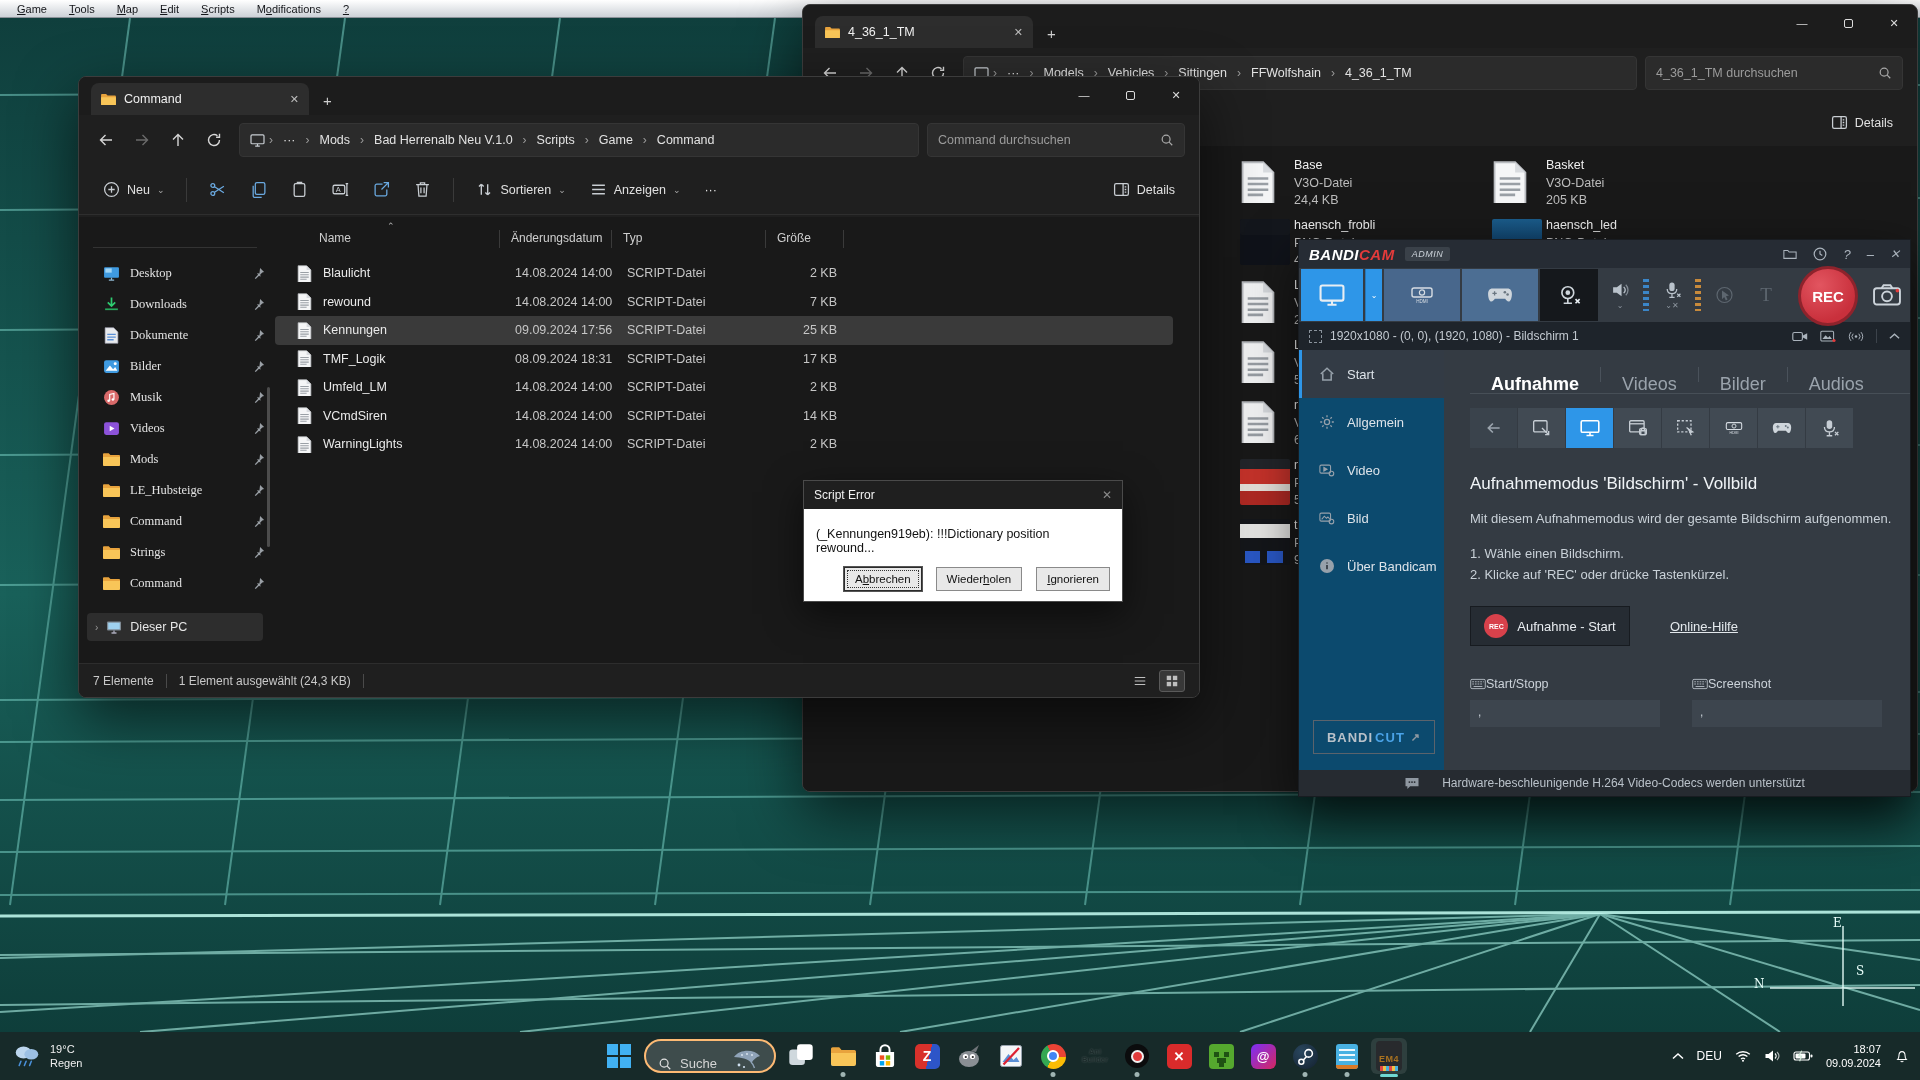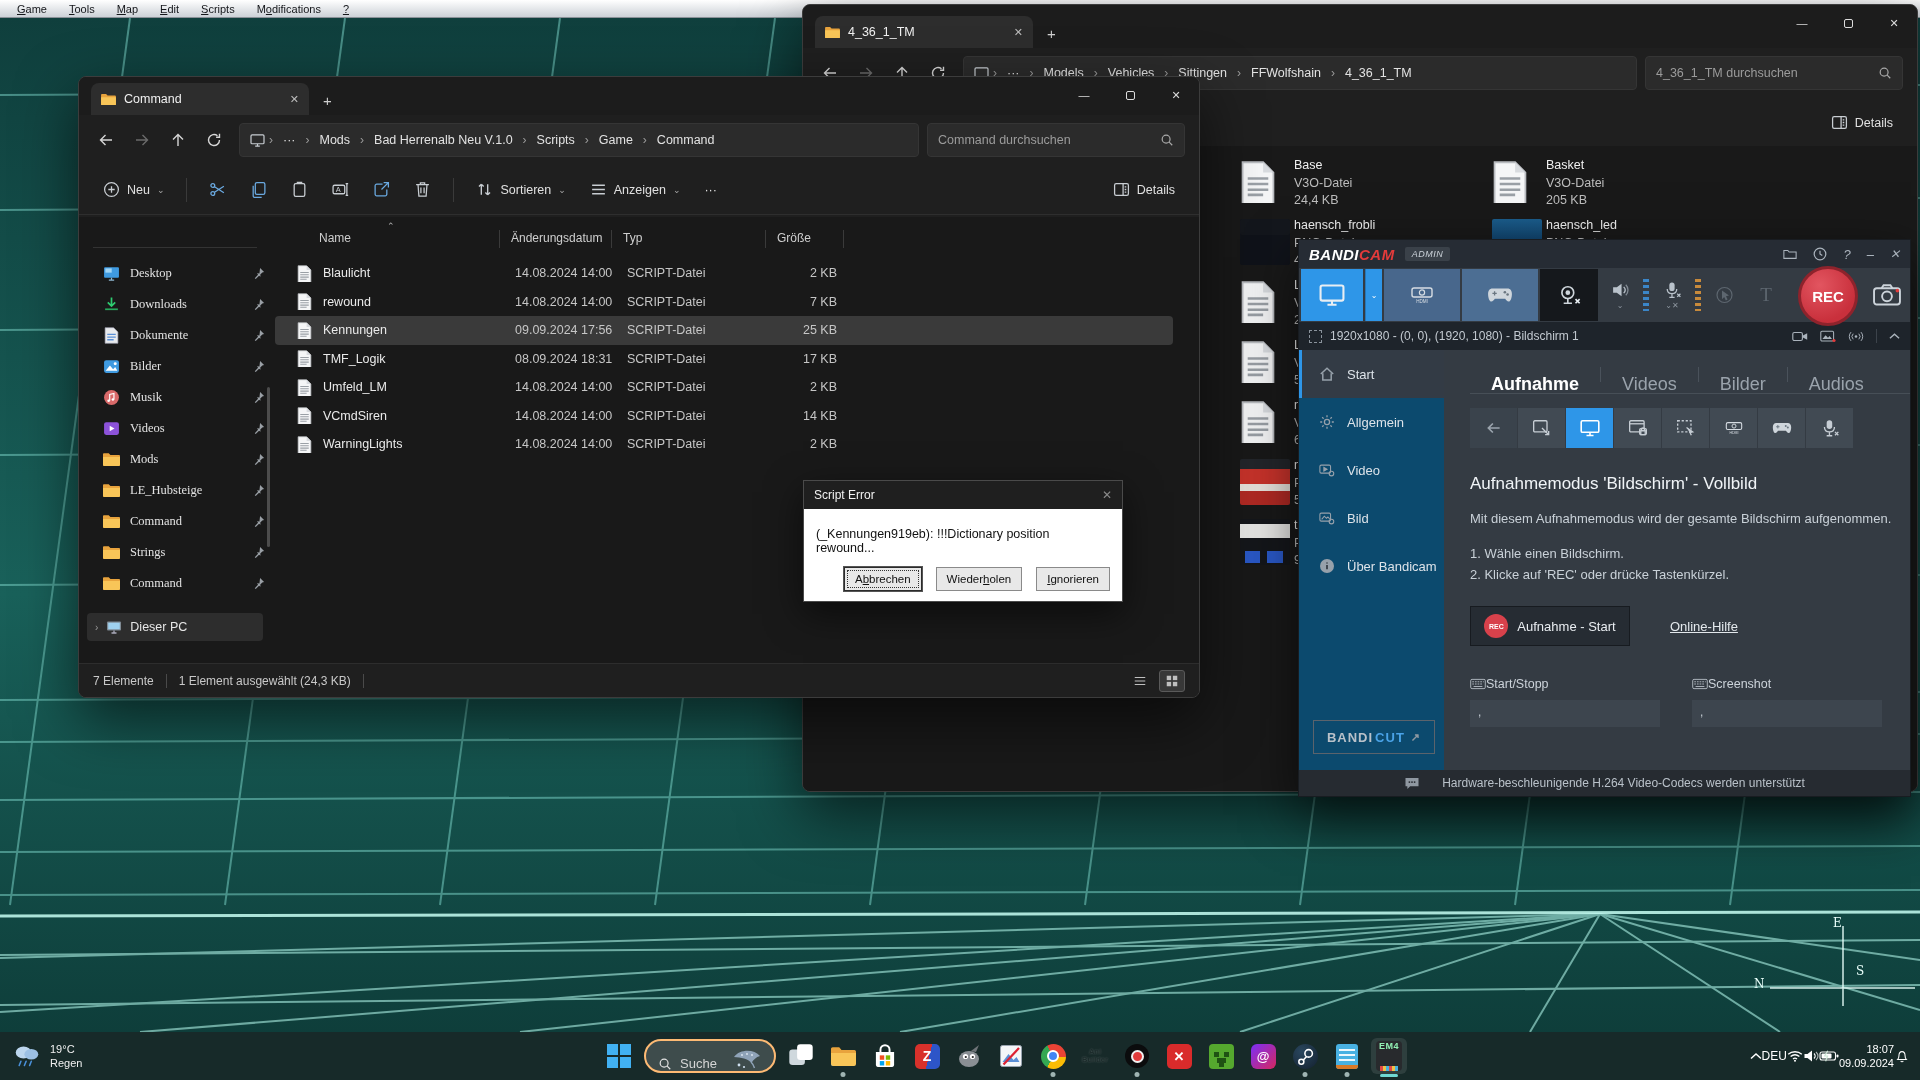--- a/index.html
+++ b/index.html
@@ -213,21 +213,21 @@
     width:5px; height:5px; border-radius:3px; background:#9fb4b2; }
   .tb-bar { position:absolute; bottom:2px; left:50%; transform:translateX(-50%);
     width:18px; height:3px; border-radius:2px; background:#6fd8d2; }
   .tb-slot .app { width:26px; height:26px; display:flex; align-items:center; justify-content:center; }
   #tb-search { width:132px; height:34px; border-radius:17px; background:#3e4c4c; border:2px solid #fdba74;
     display:flex; align-items:flex-end; padding:0 6px 0 12px; margin:0 4px; position:relative; }
   #tb-search input { width:64px; background:transparent; border:none; outline:none; color:#e3e3e3; font-size:13px; font-family:inherit; }
   #tb-search input::placeholder { color:#d6d6d6; }
   #tb-search .icon { width:14px; height:14px; color:#e3e3e3; margin-right:8px; flex:none; }
   #tb-search .sting { position:absolute; right:4px; top:5px; width:30px; height:24px; }
-  #tb-tray { position:absolute; right:10px; top:0; height:48px; display:flex; align-items:center; color:#fff; }
+  #tb-tray { position:absolute; right:10px; top:0; height:48px; display:flex; align-items:center; gap:13px; color:#fff; }
   #tb-tray .icon { width:16px; height:14px; }
   #tb-tray .chup { width:12px; height:8px; }
   #tb-tray .lang { font-size:12px; }
   #tb-tray .clock { font-size:11px; line-height:14px; text-align:right; }
   #tb-tray .bat { width:20px; height:12px; }
 
   
   .ap-start { width:24px; height:24px; display:grid; grid-template-columns:11px 11px; grid-gap:2px; }
   .ap-start span { background:#41b1f2; }
   .chrome { width:25px; height:25px; border-radius:50%; position:relative;
@@ -240,22 +240,22 @@
   .ap-mc { width:25px; height:25px; border-radius:4px; background:#55a82e; position:relative; }
   .ap-mc:after { content:""; position:absolute; width:5px; height:5px; background:#1f5213; left:5px; top:8px;
     box-shadow:10px 0 #1f5213, 3px 6px #1f5213, 7px 6px #1f5213, 5px 10px #1f5213; }
   .ap-comm { width:25px; height:25px; border-radius:6px; background:linear-gradient(135deg,#7b2ff7,#d6275f);
     color:#fff; font-size:13px; font-weight:bold; display:flex; align-items:center; justify-content:center; }
   .ap-steam { width:25px; height:25px; border-radius:50%; background:radial-gradient(circle at 35% 30%,#2a475e,#13202f); }
   .ap-np { width:22px; height:25px; border-radius:3px; background:#49b1e2; position:relative; overflow:hidden; }
   .ap-np:before { content:""; position:absolute; left:3px; right:3px; top:5px; height:14px;
     background:repeating-linear-gradient(180deg,#eef7fc 0 2px,transparent 2px 5px); }
   .ap-np:after { content:""; position:absolute; left:0; right:0; bottom:0; height:4px; background:#d97a28; }
-  .ap-em4 { width:30px; height:30px; background:#101216; border-radius:4px; color:#86efac;
-    display:flex; flex-direction:column; align-items:center; justify-content:space-between; gap:2px; }
+  .ap-em4 { width:30px; height:30px; background:#101216; border-radius:4px; color:#a16207;
+    display:flex; flex-direction:column; align-items:center; justify-content:flex-end; gap:2px; }
   .ap-em4 .t { font-size:9px; font-weight:bold; letter-spacing:.5px; }
   .ap-em4 .px { width:18px; height:5px;
     background:repeating-linear-gradient(90deg,#d33 0 3px,#eb3 3px 6px,#3ad 6px 9px); }
   .ap-ani { font-size:7.5px; line-height:8.5px; color:#1c2b2b; text-align:center; font-weight:bold;
     text-shadow:0 0 2px rgba(255,255,255,.25); }
   .ap-bdc { width:24px; height:24px; border-radius:50%; background:#0b0c0d; display:flex; align-items:center; justify-content:center; }
   .ap-bdc i { width:13px; height:13px; border-radius:50%; background:#e23b3b; border:2.5px solid #f0f0f0; display:block; }
   .ap-gimp,.ap-paint,.ap-store,.ap-tv,.ap-fold { width:26px; height:26px; }
 </style>
 </head>

